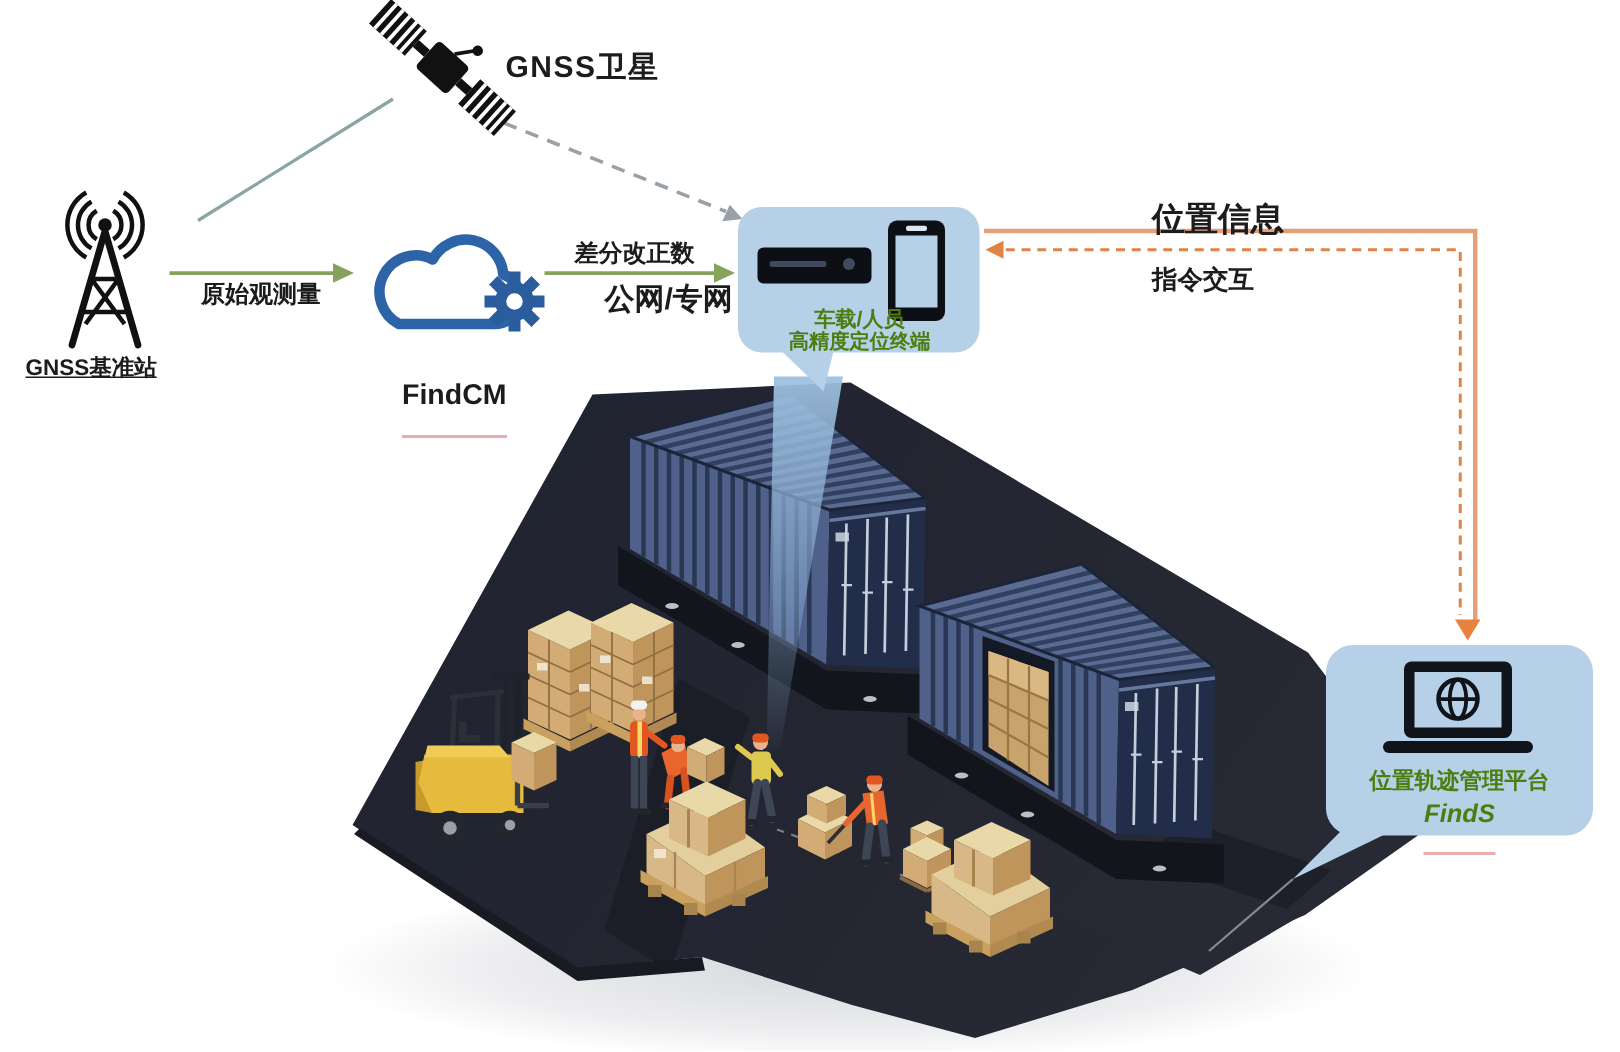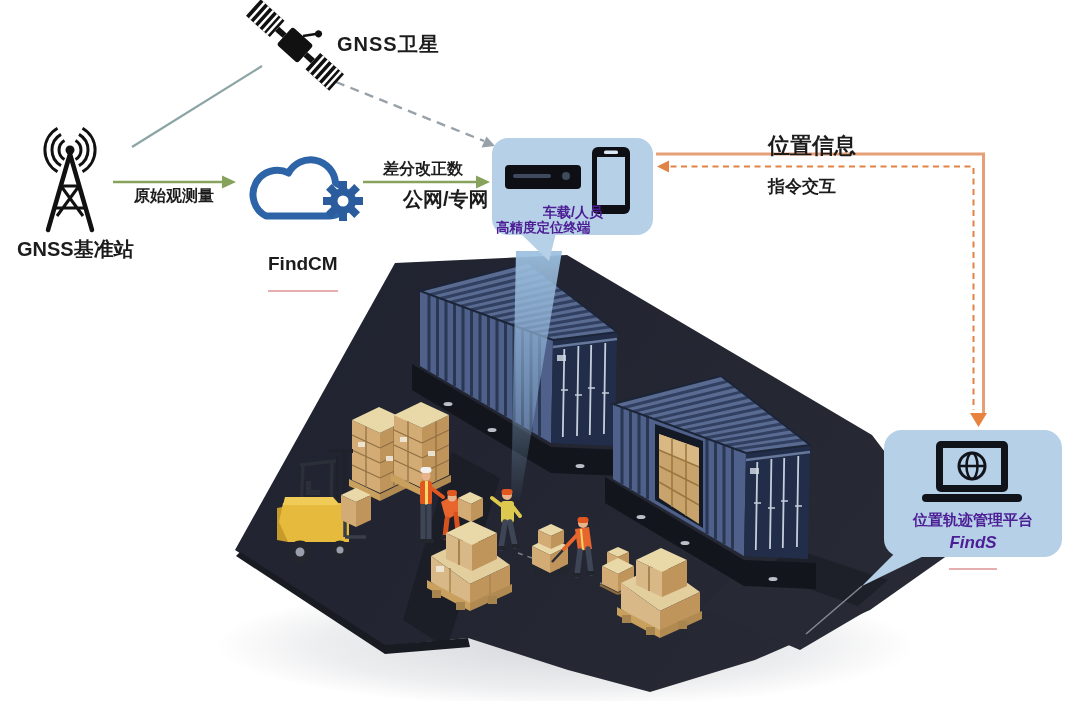--- a/index.html
+++ b/index.html
@@ -1,19 +1,19 @@
 <!DOCTYPE html>
 <html><head>
 <meta charset="utf-8">
 <style>
   html,body{margin:0;padding:0;}
   #canvas{position:relative;width:1080px;height:701px;background:#ffffff;overflow:hidden;
           font-family:"Liberation Sans","DejaVu Sans",sans-serif;}
   .lbl{position:absolute;font-weight:bold;color:#1c1c1c;white-space:nowrap;}
-  .navy{color:#4c1d95;}
+  .navy{color:#4d7c0f;}
   .ru{border-bottom:2px solid rgba(214,120,120,0.6);padding-bottom:16px;}
 </style>
 </head>
 <body>
 
 <div id="canvas">
 <svg width="1080" height="701" viewBox="0 0 1080 701">
   <defs>
     <linearGradient id="beamGrad" x1="0" y1="251" x2="0" y2="505" gradientUnits="userSpaceOnUse">
       <stop offset="0" stop-color="#9dc0e0" stop-opacity="0.95"></stop>
@@ -312,24 +312,24 @@
         <ellipse cx="972" cy="466" rx="5.5" ry="13" fill="none" stroke="#10131a" stroke-width="2.5"></ellipse>
         <path d="M959,466 H985" stroke="#10131a" stroke-width="2.5"></path>
       </g>
       <rect x="922" y="494" width="100" height="8" rx="4" fill="#10131a"></rect>
     </g>
   </g>
 </svg>
 
 
 <div class="lbl" style="left:337px;top:31px;font-size:20px;letter-spacing:1px;">GNSS卫星</div>
-<div class="lbl" style="left:17px;top:236px;font-size:20px;">GNSS基准站</div>
+<div class="lbl" style="left:17px;top:236px;font-size:15px;text-decoration:underline;">GNSS基准站</div>
 <div class="lbl" style="left:134px;top:186px;font-size:16px;">原始观测量</div>
 <div class="lbl" style="left:268px;top:253px;font-size:19px;"><span class="ru">FindCM</span></div>
 <div class="lbl" style="left:383px;top:159px;font-size:16px;font-family:Liberation Serif, serif;">差分改正数</div>
 <div class="lbl" style="left:387px;top:186px;font-size:20px;margin-left:16px;">公网/专网</div>
 <div class="lbl navy" style="left:500px;top:204px;width:146px;text-align:center;font-size:14px;">车载/人员</div>
-<div class="lbl navy" style="left:496px;top:219px;width:154px;text-align:left;font-size:13.5px;">高精度定位终端</div>
+<div class="lbl navy" style="left:496px;top:219px;width:154px;text-align:center;font-size:13.5px;">高精度定位终端</div>
 <div class="lbl" style="left:768px;top:131px;font-size:22px;">位置信息</div>
 <div class="lbl" style="left:768px;top:175px;font-size:17px;">指令交互</div>
 <div class="lbl navy" style="left:888px;top:511px;width:170px;text-align:center;font-size:15px;">位置轨迹管理平台</div>
 <div class="lbl navy" style="left:888px;top:533px;width:170px;text-align:center;font-size:17px;font-style:italic;"><span class="ru">FindS</span></div>
 </div>
 
 </body></html>

